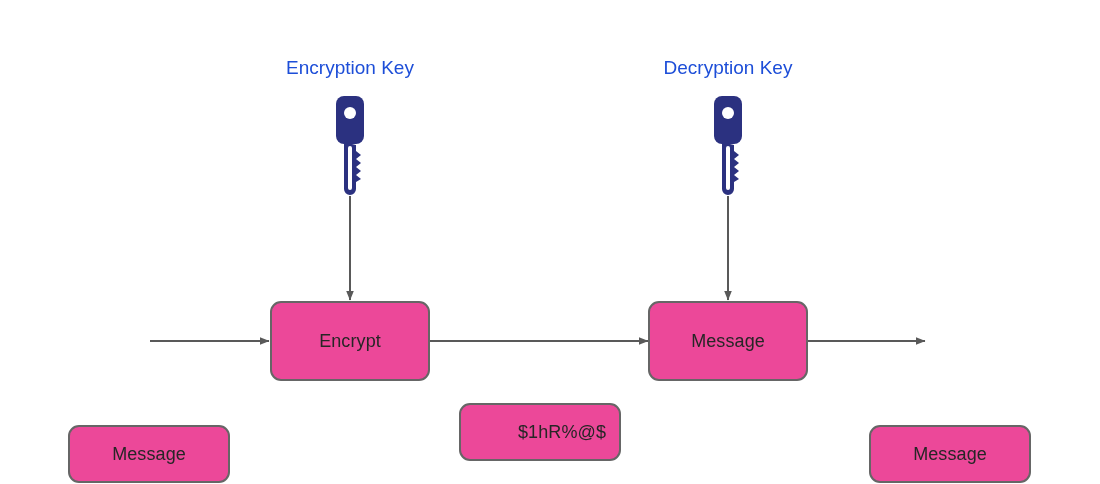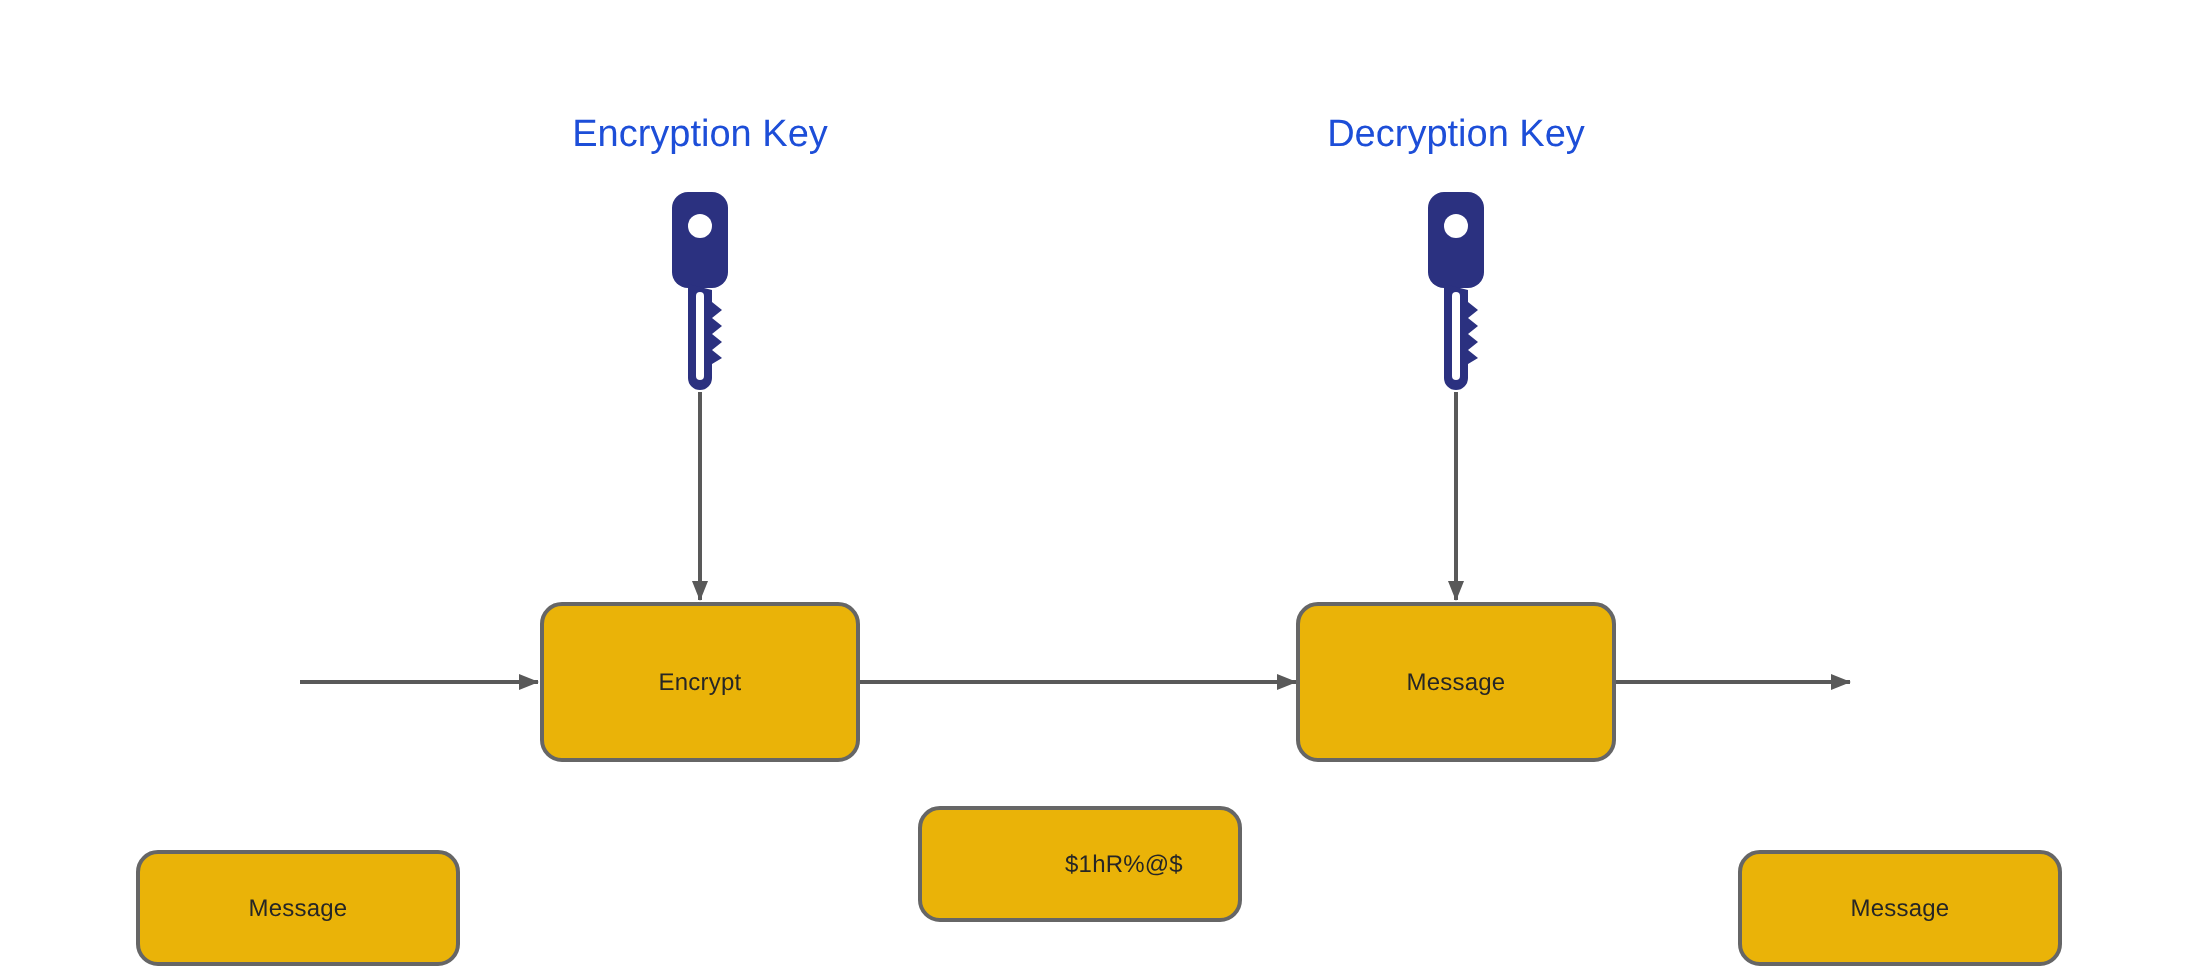--- a/index.html
+++ b/index.html
@@ -22,26 +22,26 @@
     left: 0;
     top: 0;
     width: 1100px;
     height: 484px;
   }
   .node-box {
     position: absolute;
     box-sizing: border-box;
     border: 2px solid #666666;
     border-radius: 11px;
-    background: #eab308;
+    background: #ec4899;
     display: flex;
     align-items: center;
     justify-content: center;
     color: #262626;
-    font-size: 12px;
+    font-size: 18px;
     line-height: 1;
     letter-spacing: 0.1px;
   }
   .proc-box {
     width: 160px;
     height: 80px;
   }
   .data-box {
     width: 162px;
     height: 58px;

